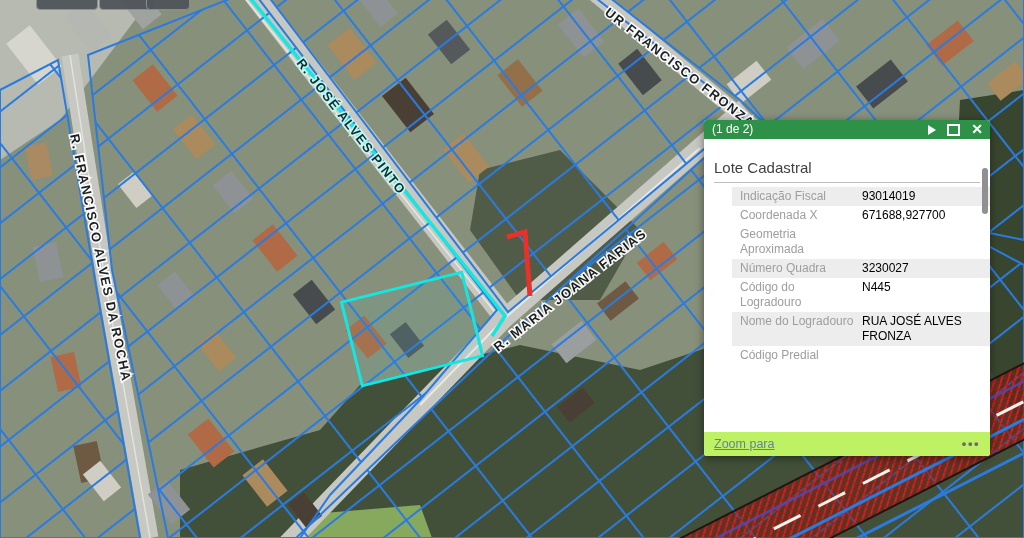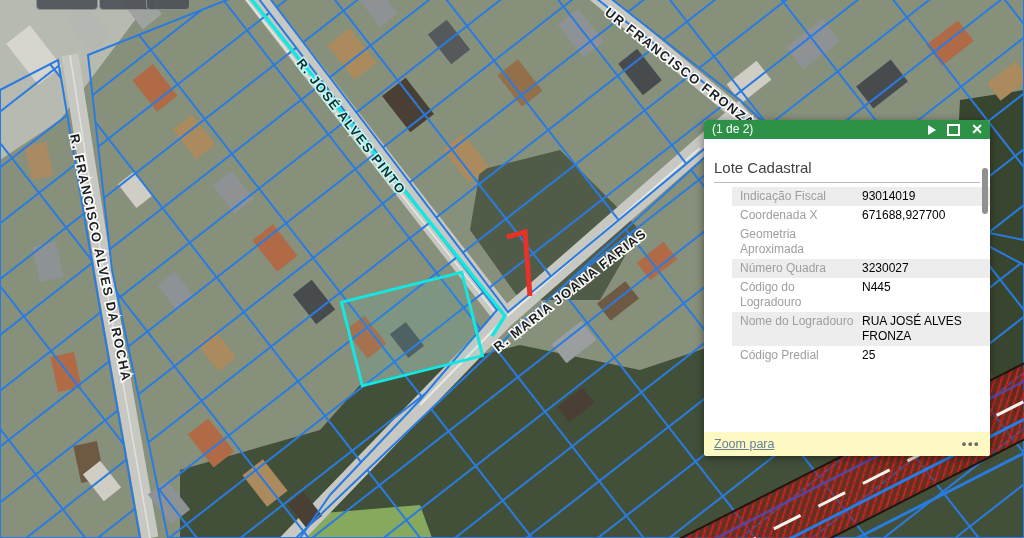--- a/index.html
+++ b/index.html
@@ -47,21 +47,21 @@
   .popup-title{
     font-size:15px;color:#404040;padding:20px 10px 2px 10px;line-height:18px;
   }
   .popup-hr{border:0;border-top:1px solid #bdbdbd;margin:3px 10px 4px 10px;}
   .field-list{overflow:hidden;height:262px;}
   .field-row{display:flex;padding:2px 8px;font-size:12px;line-height:15px;margin-left:28px;}
   .field-row.alt{background:#ededed;}
   .field-label{width:118px;flex:0 0 118px;color:#9e9e9e;padding-right:4px;}
   .field-value{flex:1;color:#000000;word-break:break-word;}
   .popup-footer{
-    position:absolute;left:0;right:0;bottom:0;height:24px;background:#fef9c3;
+    position:absolute;left:0;right:0;bottom:0;height:24px;background:#bef264;
     display:flex;align-items:center;justify-content:space-between;
     padding:0 10px;border-radius:0 0 3px 3px;
   }
   .zoom-link{font-size:12.5px;color:#64839a;text-decoration:underline;cursor:pointer;}
   .more-dots{font-size:13px;font-weight:bold;color:#6b6b6b;letter-spacing:1.5px;cursor:pointer;line-height:10px;}
   .scroll-thumb{
     position:absolute;right:2px;top:48px;width:6px;height:46px;
     background:#909090;border-radius:3px;z-index:6;cursor:pointer;
   }
 </style>
@@ -218,21 +218,20 @@
       <div class="field-row">
     <div class="field-label">Código do Logradouro</div>
     <div class="field-value">N445</div>
   </div>
       <div class="field-row alt">
     <div class="field-label">Nome do Logradouro</div>
     <div class="field-value">RUA JOSÉ ALVES FRONZA</div>
   </div>
       <div class="field-row">
     <div class="field-label">Código Predial</div>
-    <div class="field-value">25</div>
   </div>
     </div>
 
   <div class="popup-footer">
     <a class="zoom-link">Zoom para</a>
     <span class="more-dots">•••</span>
   </div>
 
   <div class="scroll-thumb"></div>
 </div>

